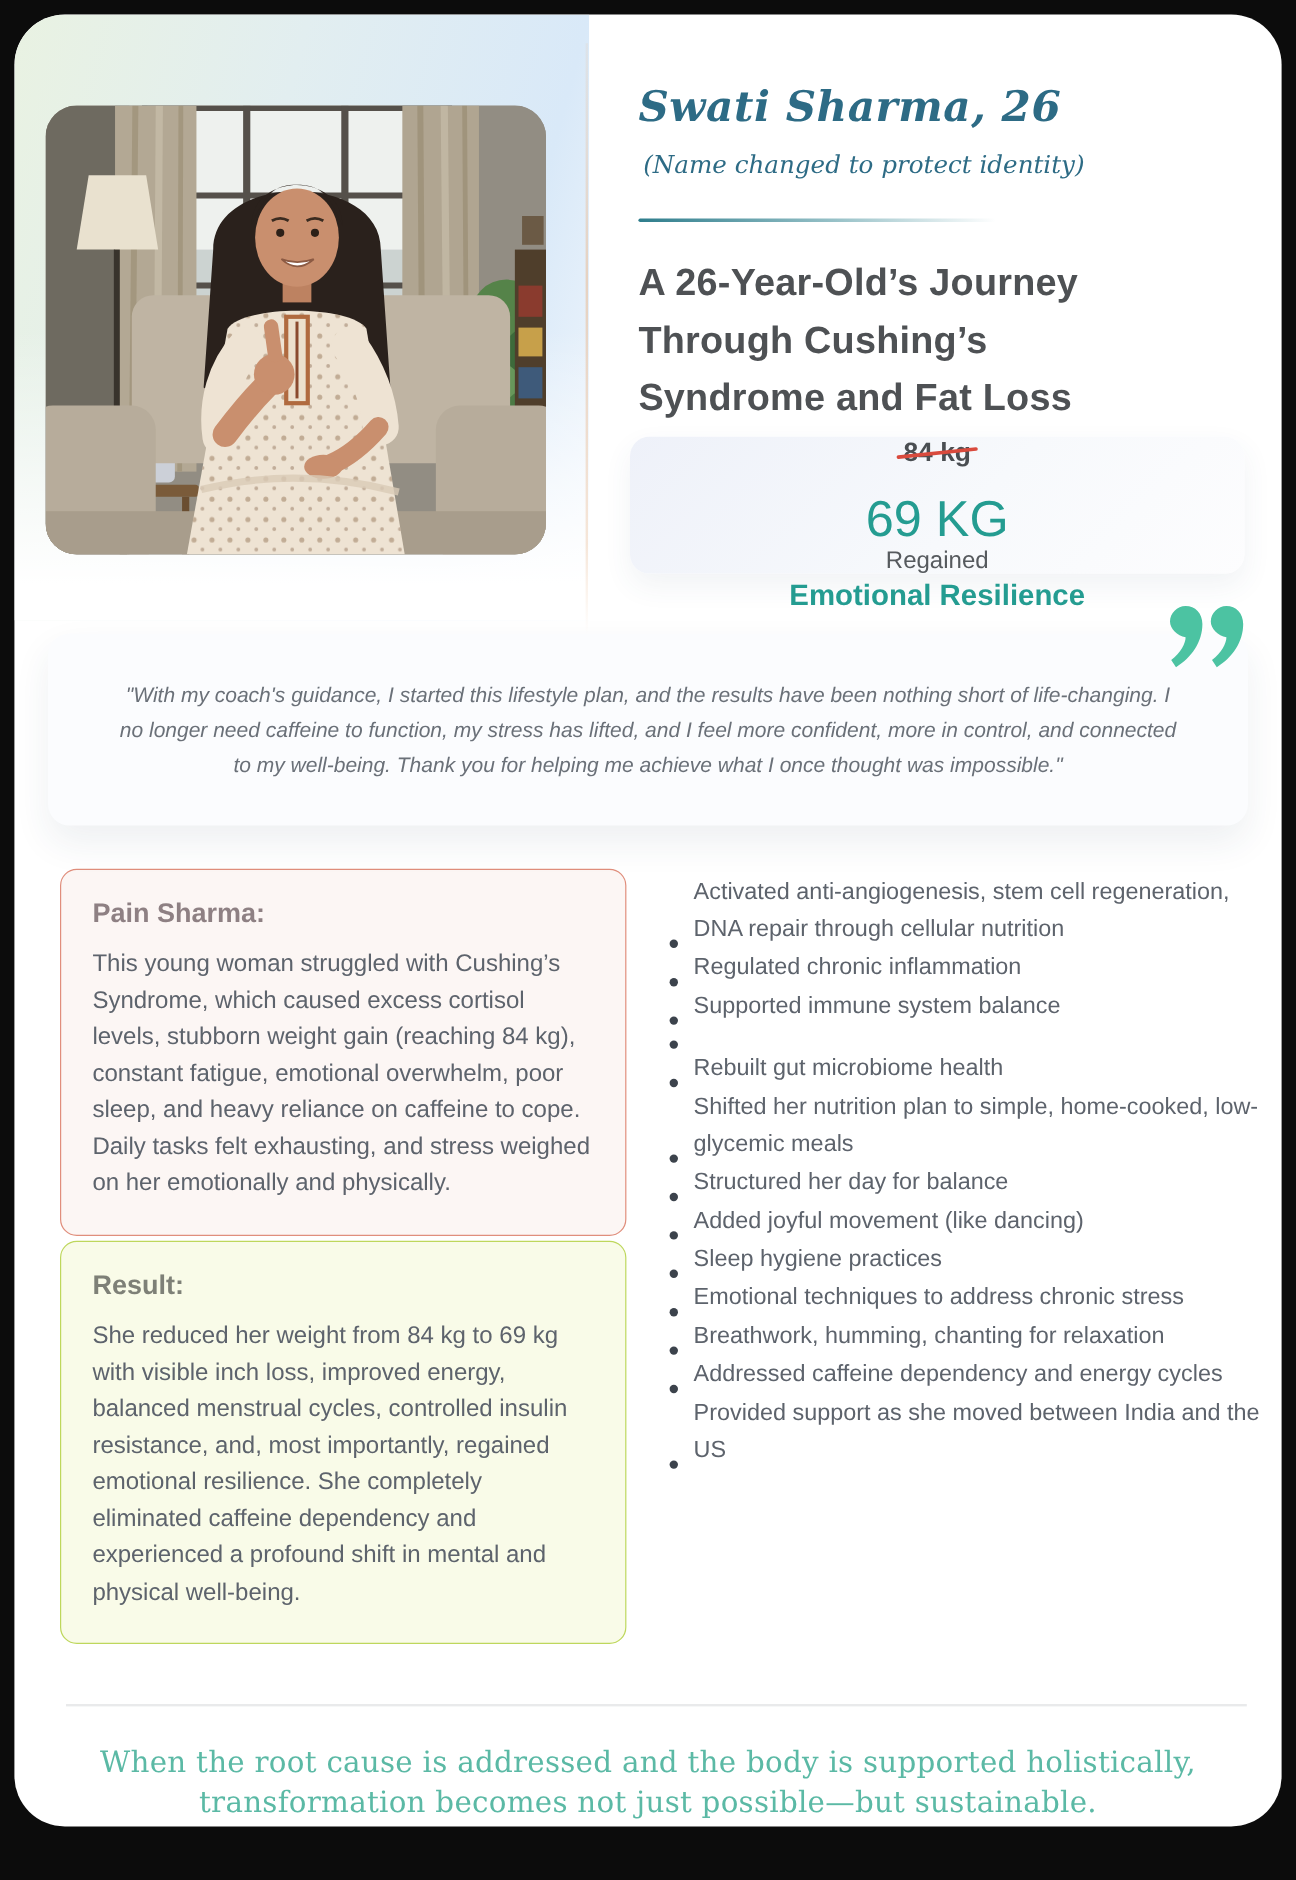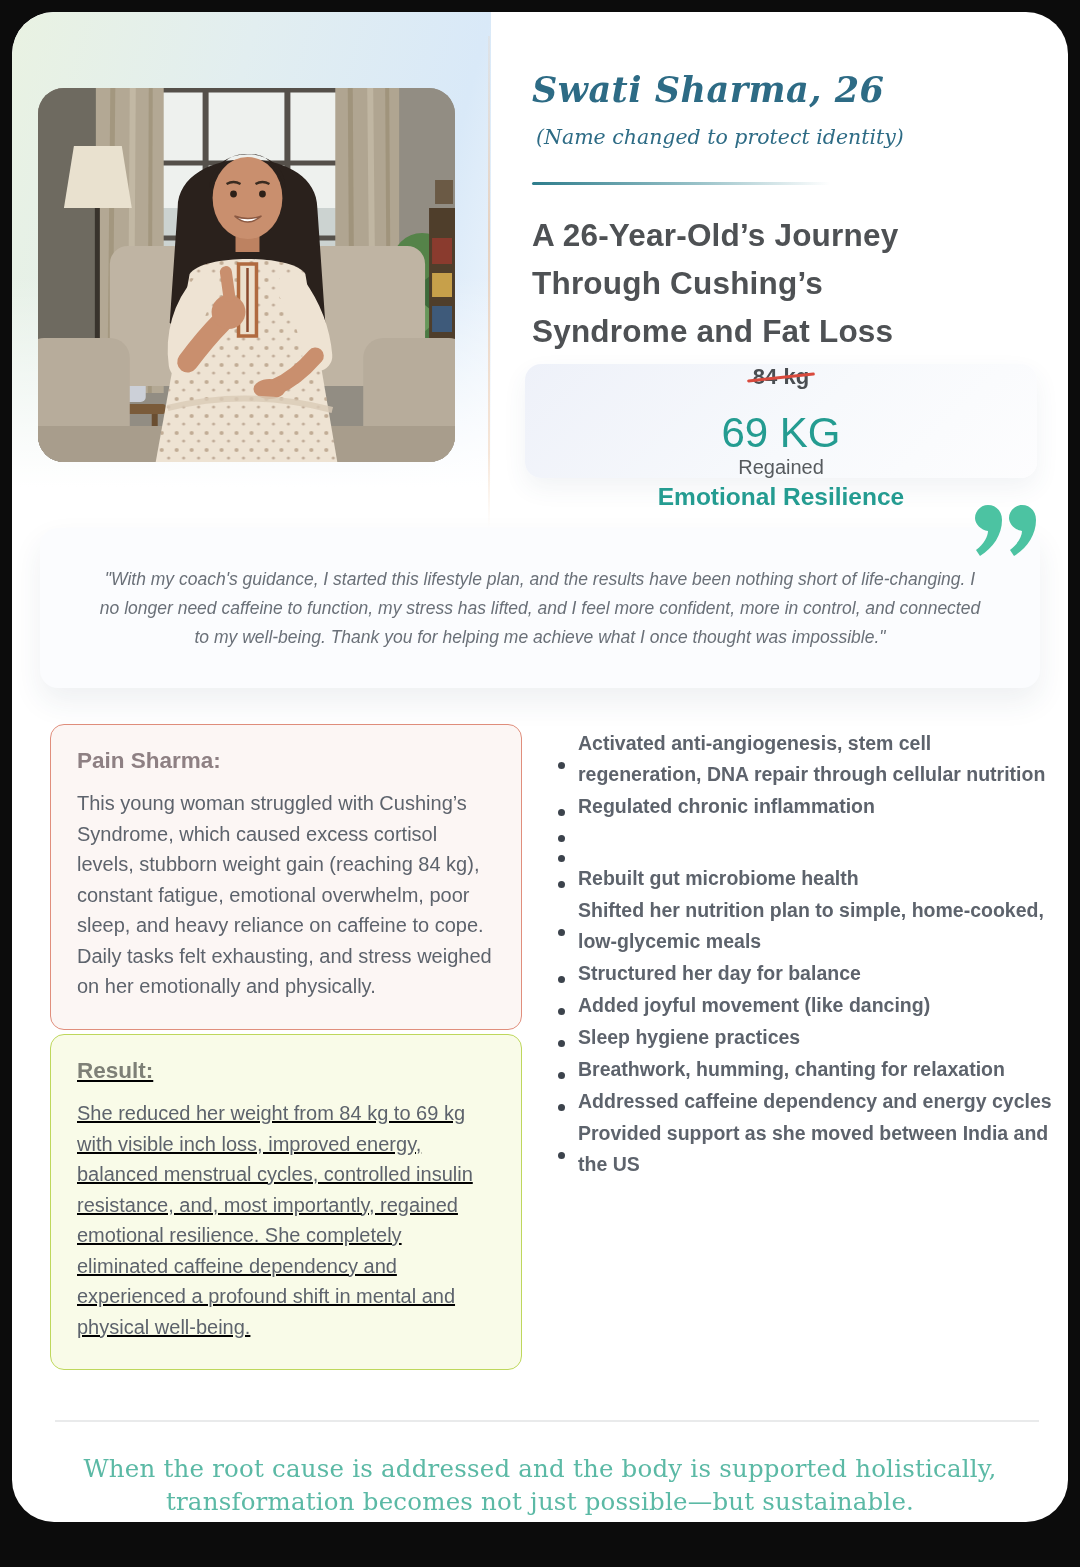--- a/index.html
+++ b/index.html
@@ -99,28 +99,28 @@
   
   .pain-box{
     position:absolute;left:38px;top:712px;width:472px;
     background:var(--pain_bg,#fcf6f4);border:1.5px solid var(--pain_border,#e08e7c);
     border-radius:14px;padding:23px 26px 27px;
   }
   .pain-box h3{font-size:22.5px;font-weight:bold;color:var(--pain_title,#8e8083);margin-bottom:14px;}
   .result-box{
     position:absolute;left:38px;top:1022px;width:472px;
     background:var(--result_bg,#f9fbe8);border:1.5px solid var(--result_border,#bed75c);
-    border-radius:14px;padding:23px 26px 27px;text-decoration:underline;
+    border-radius:14px;padding:23px 26px 27px;
   }
   .result-box h3{font-size:22.5px;font-weight:bold;color:var(--result_title,#7e8077);margin-bottom:14px;}
   .box-body{font-size:20px;color:var(--body_gray,#5d636c);line-height:30.5px;}
   .bullets{
     position:absolute;left:542px;top:716px;width:498px;list-style:none;
   }
-  .bullets li{display:flex;align-items:center;margin-bottom:1px;font-weight:bold;}
+  .bullets li{display:flex;align-items:flex-end;margin-bottom:1px;}
   .bullets .dot{
     flex:0 0 auto;width:7px;height:7px;border-radius:50%;
     background:#3c434c;margin:12px 13px 0 4px;
   }
   .li-text{font-size:19.5px;color:var(--body_gray,#5d636c);line-height:31px;}
   
   .footer-divider{position:absolute;left:43px;top:1408px;width:984px;height:1.5px;background:var(--divider_gray,#e9eaeb);}
   .footer-quote{
     position:absolute;left:60px;top:1440px;width:936px;
     font-family:"DejaVu Serif","Liberation Serif",serif;
@@ -276,20 +276,21 @@
         <span class="li-text">Activated anti-angiogenesis, stem cell regeneration, DNA repair through cellular nutrition</span>
       </li>
 
       <li>
         <span class="dot"></span>
         <span class="li-text">Regulated chronic inflammation</span>
       </li>
 
       <li>
         <span class="dot"></span>
+        <span class="li-text">Supported immune system balance</span>
       </li>
 
       <li>
         <span class="dot"></span>
       </li>
 
       <li>
         <span class="dot"></span>
         <span class="li-text">Rebuilt gut microbiome health</span>
       </li>
@@ -307,20 +308,24 @@
       <li>
         <span class="dot"></span>
         <span class="li-text">Added joyful movement (like dancing)</span>
       </li>
 
       <li>
         <span class="dot"></span>
         <span class="li-text">Sleep hygiene practices</span>
       </li>
 
+      <li>
+        <span class="dot"></span>
+        <span class="li-text">Emotional techniques to address chronic stress</span>
+      </li>
 
       <li>
         <span class="dot"></span>
         <span class="li-text">Breathwork, humming, chanting for relaxation</span>
       </li>
 
       <li>
         <span class="dot"></span>
         <span class="li-text">Addressed caffeine dependency and energy cycles</span>
       </li>

